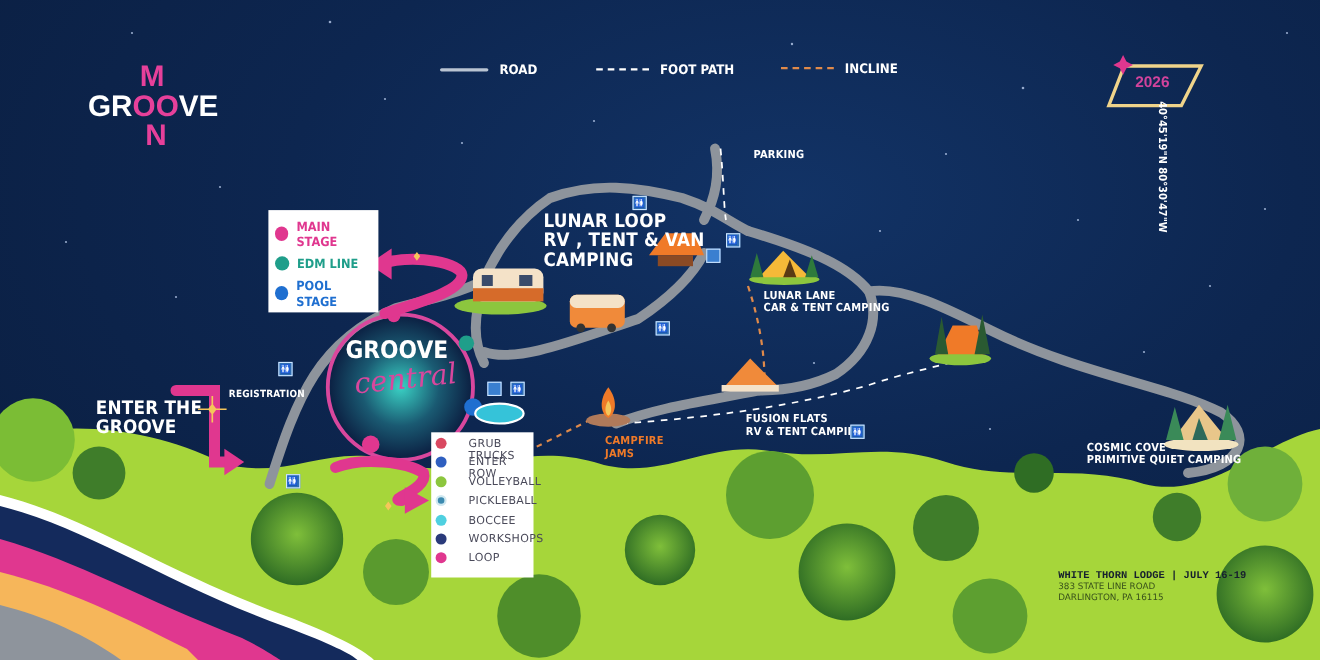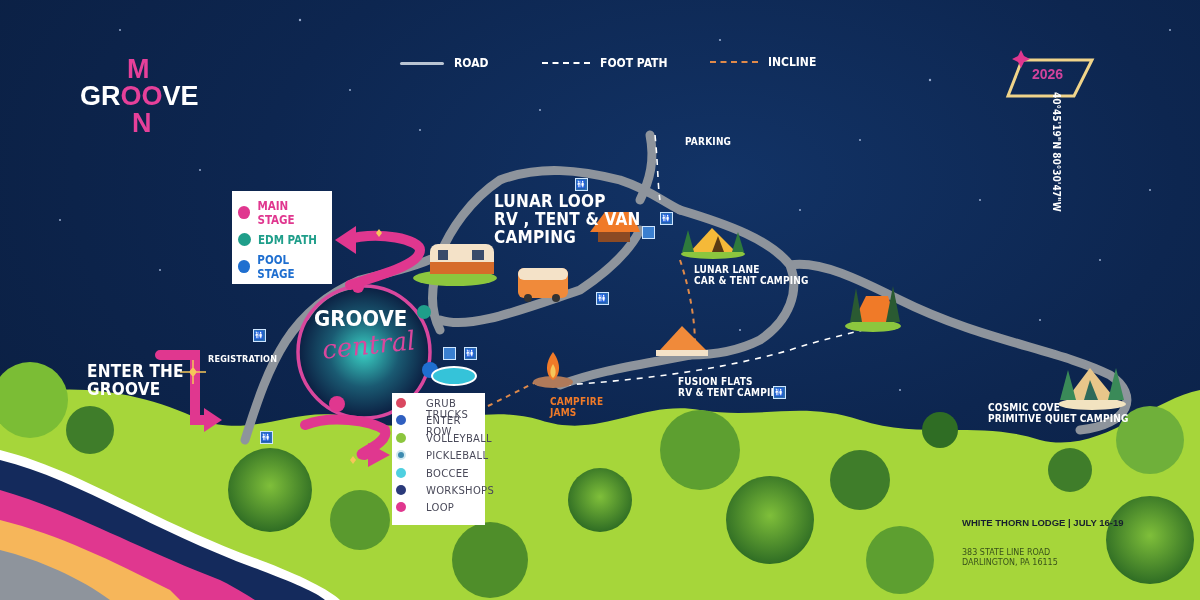--- a/index.html
+++ b/index.html
@@ -23,33 +23,33 @@
   .legend-item{position:absolute;display:flex;align-items:center;gap:10px}
   .legend-line{width:44px;height:3px;background:#b9c4d2;border-radius:2px}
   .legend-dash{width:48px;height:0;border-top:2px dashed #ffffff}
   .legend-incline{width:48px;height:0;border-top:2px dashed #e08a4a}
   .legend-text{color:#fff;font-family:"DejaVu Sans Condensed","DejaVu Sans",sans-serif;font-weight:bold;font-size:12px}
   .year{position:absolute;left:1006px;top:55px;width:86px;height:40px}
   .year-text{position:absolute;left:26px;top:11px;color:#d2439c;font-weight:bold;font-size:14px;
     font-family:Liberation Sans, sans-serif}
   .coords{position:absolute;left:1062px;top:92px;transform:rotate(90deg);transform-origin:left top;
     color:#fff;font-size:10px;font-weight:bold;font-family:"DejaVu Sans Condensed","DejaVu Sans",sans-serif;white-space:nowrap}
-  .stage-box{position:absolute;left:232px;top:191px;width:100px;height:93px;background:#fff;padding:8px 6px}
+  .stage-box{position:absolute;left:244px;top:191px;width:100px;height:93px;background:#fff;padding:8px 6px}
   .stage-row{display:flex;align-items:center;gap:7px;height:27px}
   .dot{width:13px;height:13px;border-radius:50%}
   .stage-label{font-weight:bold;font-size:11.5px;font-family:"DejaVu Sans Condensed","DejaVu Sans",sans-serif}
   .act-box{position:absolute;left:392px;top:393px;width:93px;height:132px;background:#fff;padding:5px 4px}
   .act-row{display:flex;align-items:flex-start;gap:20px;height:17.4px}
   .act-icon{width:10px;height:10px;border-radius:50%;flex:none}
   .act-label{font-size:10px;color:#4a4a5a;letter-spacing:0.3px;font-family:"DejaVu Sans",sans-serif}
   .rr{position:absolute;width:13px;height:13px;border:1px solid #cfe6ff;background:#2f6fb5;color:#fff;
     font-size:8px;line-height:11px;text-align:center;font-family:"DejaVu Sans",sans-serif}
   .venue{position:absolute;left:962px;top:517px}
-  .venue .t{font-size:9.5px;font-weight:bold;color:#17202e;font-family:Liberation Sans, sans-serif}
-  .venue .a{font-size:8px;color:#38511a;font-family:"DejaVu Sans",sans-serif;margin-top:20px;line-height:1.3}
+  .venue .t{font-size:9.5px;font-weight:bold;color:#17202e;font-family:Liberation Mono, monospace}
+  .venue .a{font-size:8px;color:#38511a;font-family:"DejaVu Sans",sans-serif;margin-top:0;line-height:1.3}
   .gc-title{position:absolute;left:314px;top:306px;color:#fff;font-weight:bold;font-size:22px;
     font-family:"DejaVu Sans Condensed","DejaVu Sans",sans-serif}
   .gc-sub{position:absolute;left:322px;top:330px;color:#d9479d;font-style:italic;font-size:26px;
     font-family:"DejaVu Serif",serif;transform:rotate(-6deg)}
 </style>
 </head>
 <body>
 
 <div id="map">
 
@@ -251,21 +251,21 @@
   </div>
   <div class="coords">40°45'19"N 80°30'47"W</div>
 
   <div class="stage-box">
     <div class="stage-row">
       <span class="dot" style="background:#e0378f"></span>
       <span class="stage-label" style="color:#e0378f">MAIN STAGE</span>
     </div>
     <div class="stage-row">
       <span class="dot" style="background:#1f9e8a"></span>
-      <span class="stage-label" style="color:#1f9e8a">EDM PATH</span>
+      <span class="stage-label" style="color:#1f9e8a">EDM LINE</span>
     </div>
     <div class="stage-row">
       <span class="dot" style="background:#1f6fd0"></span>
       <span class="stage-label" style="color:#1f6fd0">POOL STAGE</span>
     </div>
   </div>
 
   <div class="gc-title">GROOVE</div>
   <div class="gc-sub">central</div>
 

